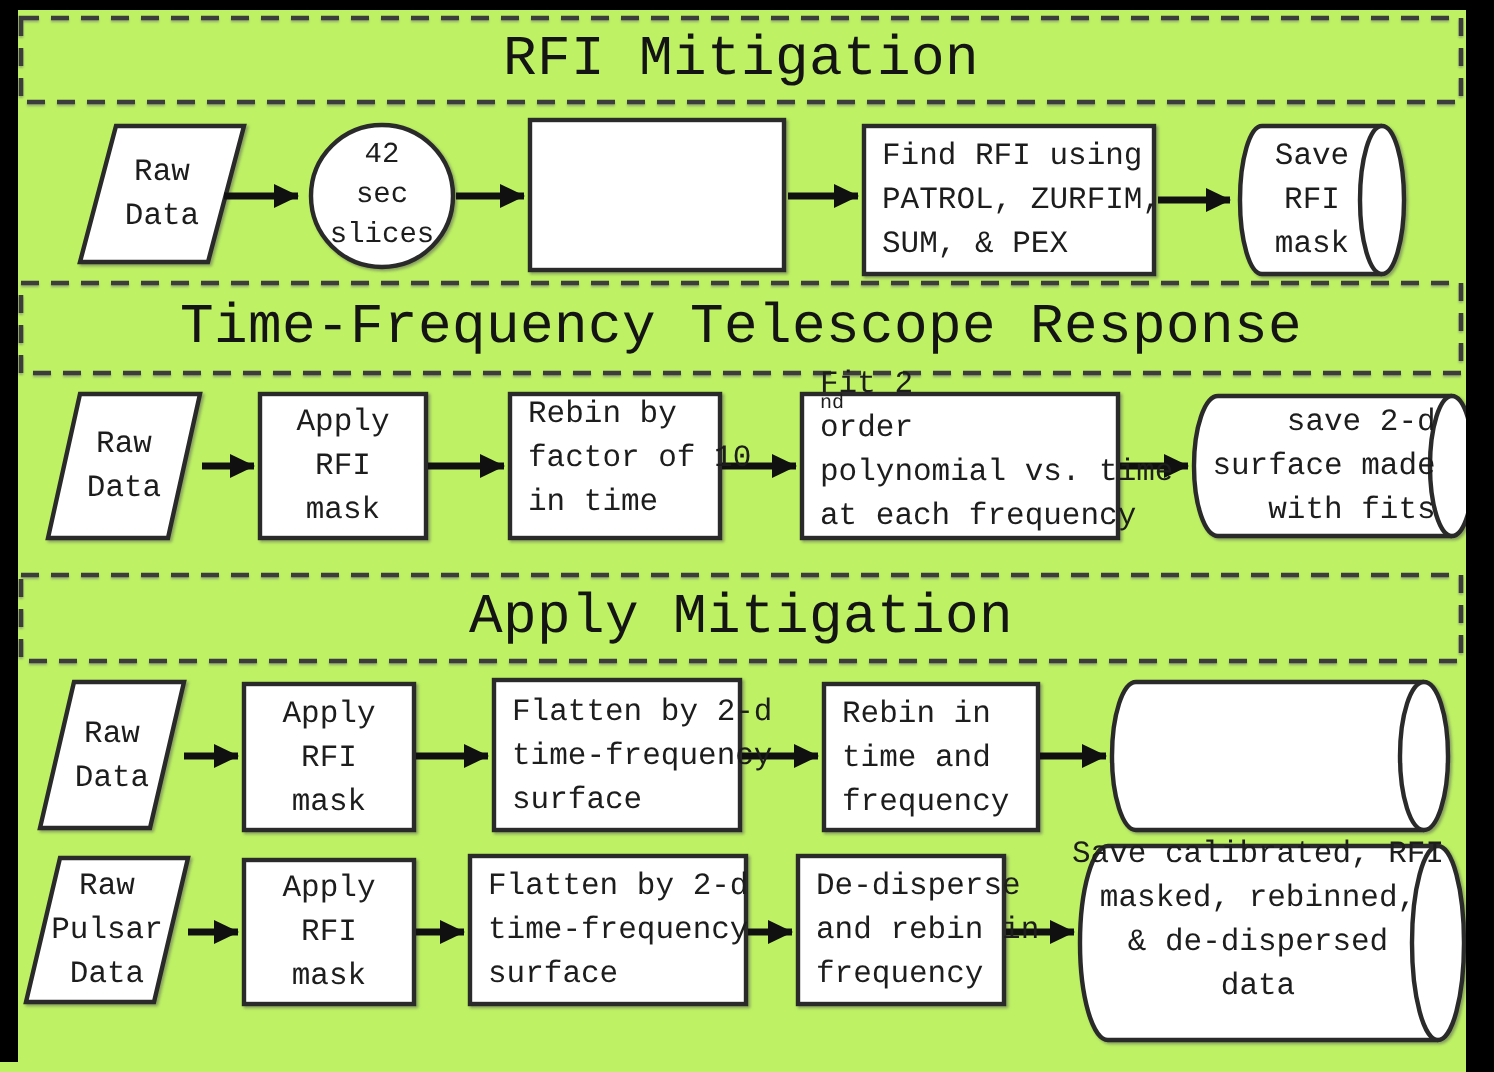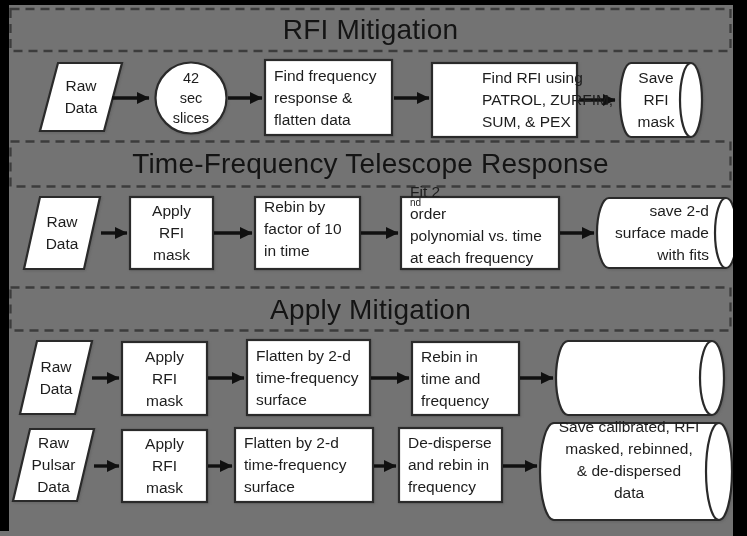--- a/index.html
+++ b/index.html
@@ -1,18 +1,18 @@
 <!DOCTYPE html>
 <html><head>
 <meta charset="utf-8">
 <style>
   html,body{margin:0;padding:0;background:#000;}
   .stage{
-    position:relative;width:747px;height:536px;background:#737373;
-    overflow:hidden;font-family:Liberation Sans, sans-serif;color:#1d1d1d;
+    position:relative;width:747px;height:536px;background:#bef264;
+    overflow:hidden;font-family:Liberation Mono, monospace;color:#1d1d1d;
   }
   .stage svg{position:absolute;left:0;top:0;}
   .bar{position:absolute;background:#000;z-index:30;}
   .bar.top{left:0;top:0;width:747px;height:5px;}
   .bar.left{left:0;top:0;width:9px;height:531px;}
   .bar.right{left:733px;top:0;width:14px;height:536px;}
   .band-title{
     position:absolute;display:flex;align-items:center;justify-content:center;
     font-size:28px;letter-spacing:.2px;color:#141414;z-index:10;
   }
@@ -110,22 +110,21 @@
       <line class="arrow" x1="503" y1="466" x2="537" y2="466" marker-end="url(#ah)"></line>
     </g>
   </svg>
 
   <div class="band-title" style="left:10px;top:8px;width:721px;height:44px;">RFI Mitigation</div>
   <div class="band-title" style="left:10px;top:141px;width:721px;height:46px;">Time-Frequency Telescope Response</div>
   <div class="band-title" style="left:10px;top:287px;width:721px;height:45px;">Apply Mitigation</div>
 
   <div class="node-text center" style="left:40px;top:63px;width:82px;height:68px;">Raw<br>Data</div>
   <div class="node-text center small" style="left:156px;top:62px;width:70px;height:72px;">42<br>sec<br>slices</div>
-  <div class="node-text leftpad" style="left:265px;top:60px;width:127px;height:75px;">Find frequency<br>response &amp;<br>flatten data</div>
-  <div class="node-text leftpad" style="left:432px;top:63px;width:145px;height:74px;margin-left:41px;">Find RFI using<br>PATROL, ZURFIM,<br>SUM, &amp; PEX</div>
+  <div class="node-text leftpad" style="left:432px;top:63px;width:145px;height:74px;">Find RFI using<br>PATROL, ZURFIM,<br>SUM, &amp; PEX</div>
   <div class="node-text center" style="left:624px;top:63px;width:64px;height:74px;">Save<br>RFI<br>mask</div>
 
   <div class="node-text center" style="left:24px;top:197px;width:76px;height:72px;">Raw<br>Data</div>
   <div class="node-text center" style="left:130px;top:197px;width:83px;height:72px;">Apply<br>RFI<br>mask</div>
   <div class="node-text leftpad" style="left:255px;top:197px;width:105px;height:64px;">Rebin by<br>factor of 10<br>in time</div>
   <div class="node-text leftpad" style="left:401px;top:197px;width:158px;height:56px;">Fit 2<sup>nd</sup> order<br>polynomial vs. time<br>at each frequency</div>
   <div class="node-text center" style="left:607px;top:198px;width:110px;height:70px;text-align:right;">save 2-d<br>surface made<br>with fits</div>
 
   <div class="node-text center" style="left:20px;top:341px;width:72px;height:73px;">Raw<br>Data</div>
   <div class="node-text center" style="left:122px;top:342px;width:85px;height:73px;">Apply<br>RFI<br>mask</div>

